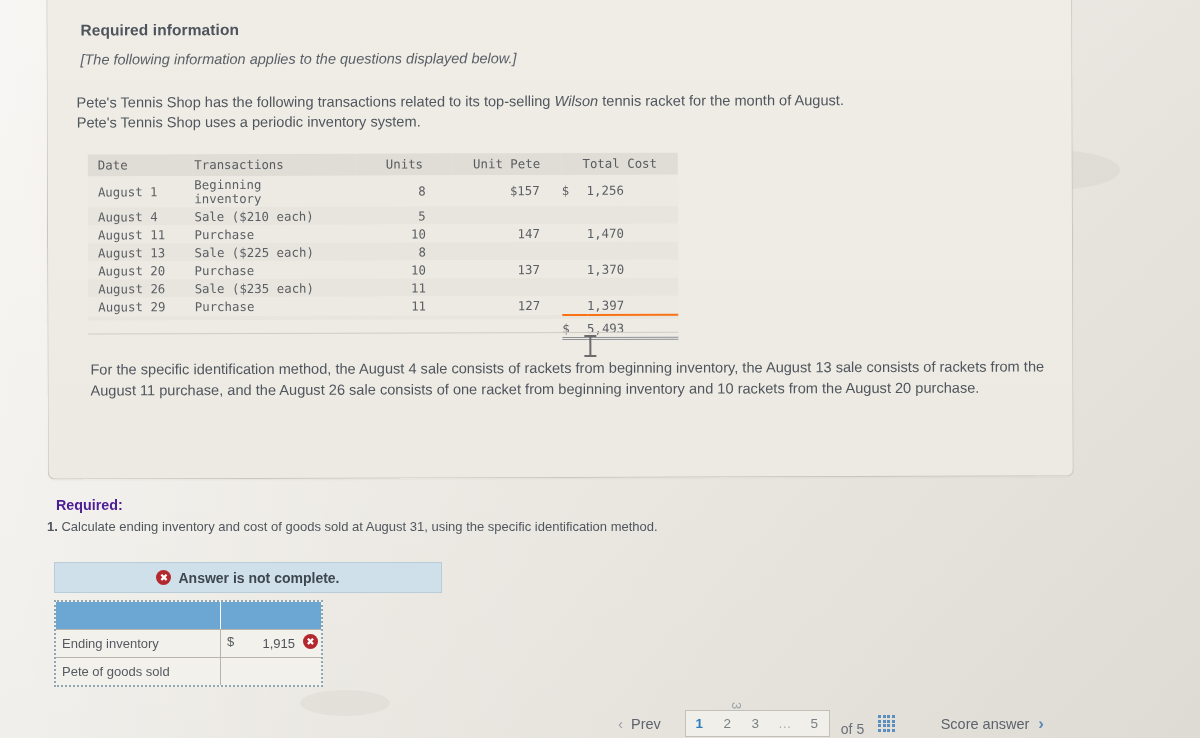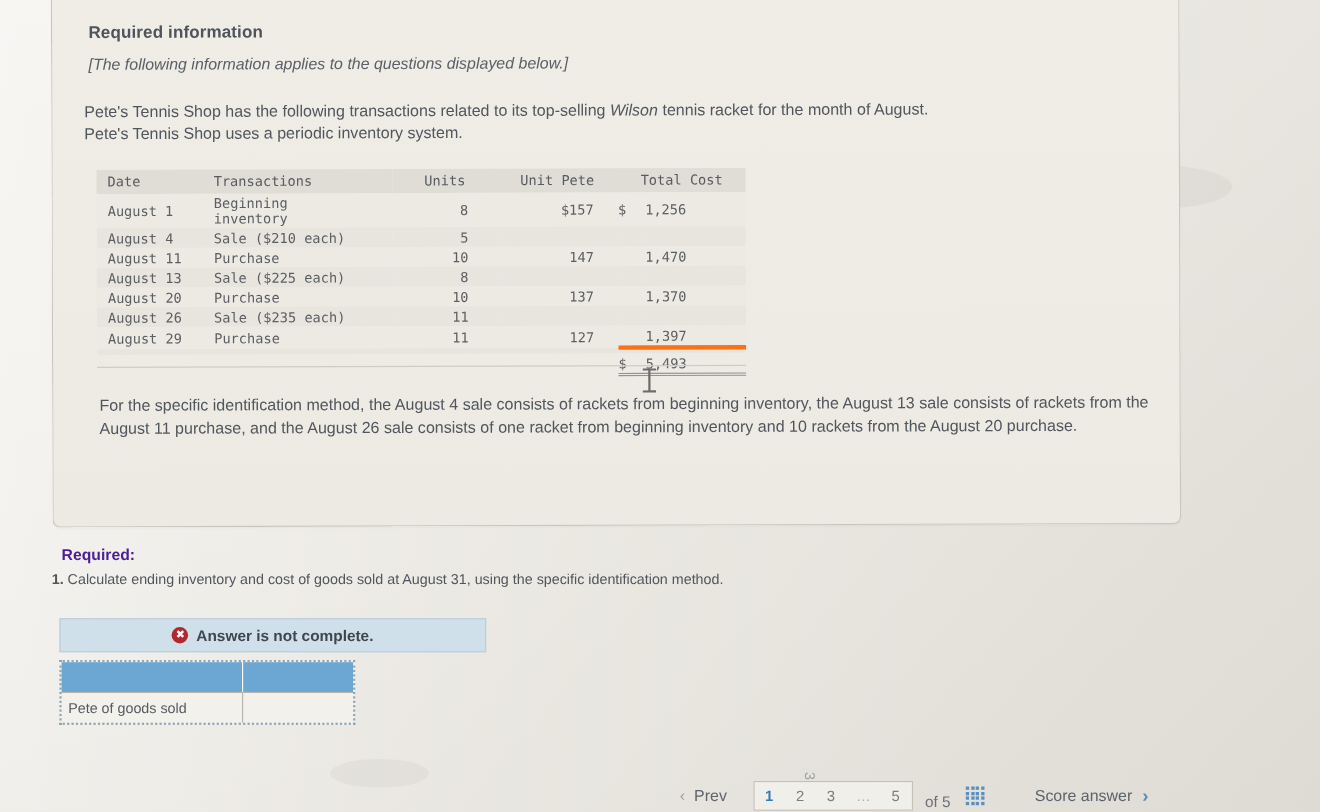--- a/index.html
+++ b/index.html
@@ -101,21 +101,21 @@
   .c-unit  { width: 92px;  text-align: right; padding-right: 22px !important; }
   .c-dol   { width: 26px;  text-align: left; }
   .c-tot   { width: 80px;  text-align: left; padding-right: 14px !important; }
 
   th.c-units { text-align: center; padding-right: 0 !important; }
   th.c-unit  { text-align: center; padding-right: 0 !important; }
   th.c-tc    { text-align: center; }
 
   .wrap2 { line-height: 14px; display: block; }
 
-  .rule-single td.c-dol, .rule-single td.c-tot { border-bottom: 4px solid #f97316; }
+  .rule-single td.c-dol, .rule-single td.c-tot { border-bottom: 2px solid #f97316; }
   .rule-double td.c-dol, .rule-double td.c-tot {
     border-bottom: 3px double #8e9296;
   }
   .spacer-row td { height: 3px; padding: 0; }
 
   .table-underline {
     position: absolute;
     left: 40px;
     top: 344px;
     width: 590px;
@@ -464,20 +464,28 @@
   <span>Answer is not complete.</span>
 </div>
 
 <div class="ans-table-wrap">
   <table class="ans-table">
     <tbody id="ans-body">
       <tr class="hdr">
         <td></td>
         <td></td>
       </tr>
+    <tr>
+          <td class="ans-label">Ending inventory</td>
+          <td class="ans-value">
+            <span class="dollar">$</span>
+            <span class="num">1,915</span>
+            <span class="mark x-badge">✖</span>
+          </td>
+        </tr>
         <tr>
           <td class="ans-label">Pete of goods sold</td>
           <td class="ans-value">
             <span class="dollar"></span>
             <span class="num"></span>
           </td>
         </tr>
       </tbody>
   </table>
 </div>

